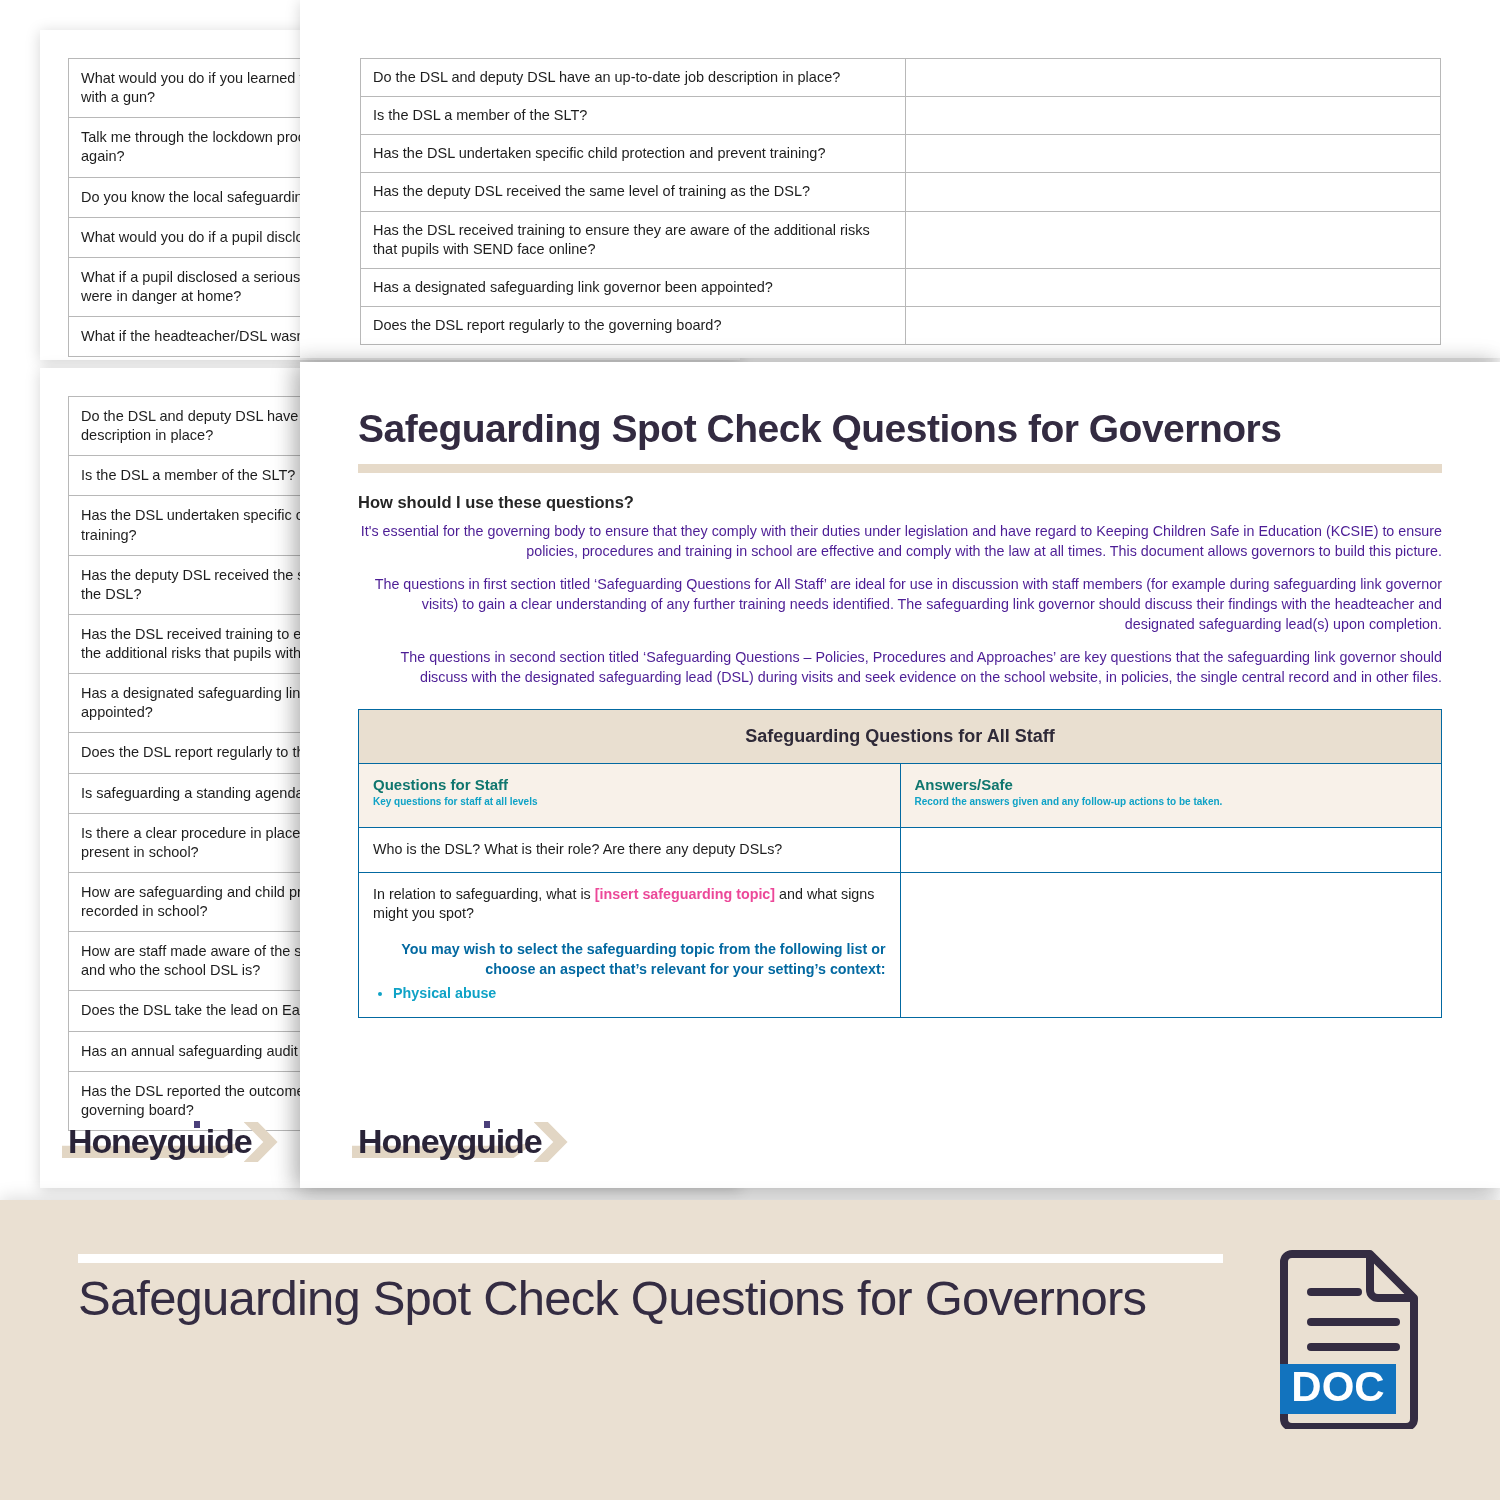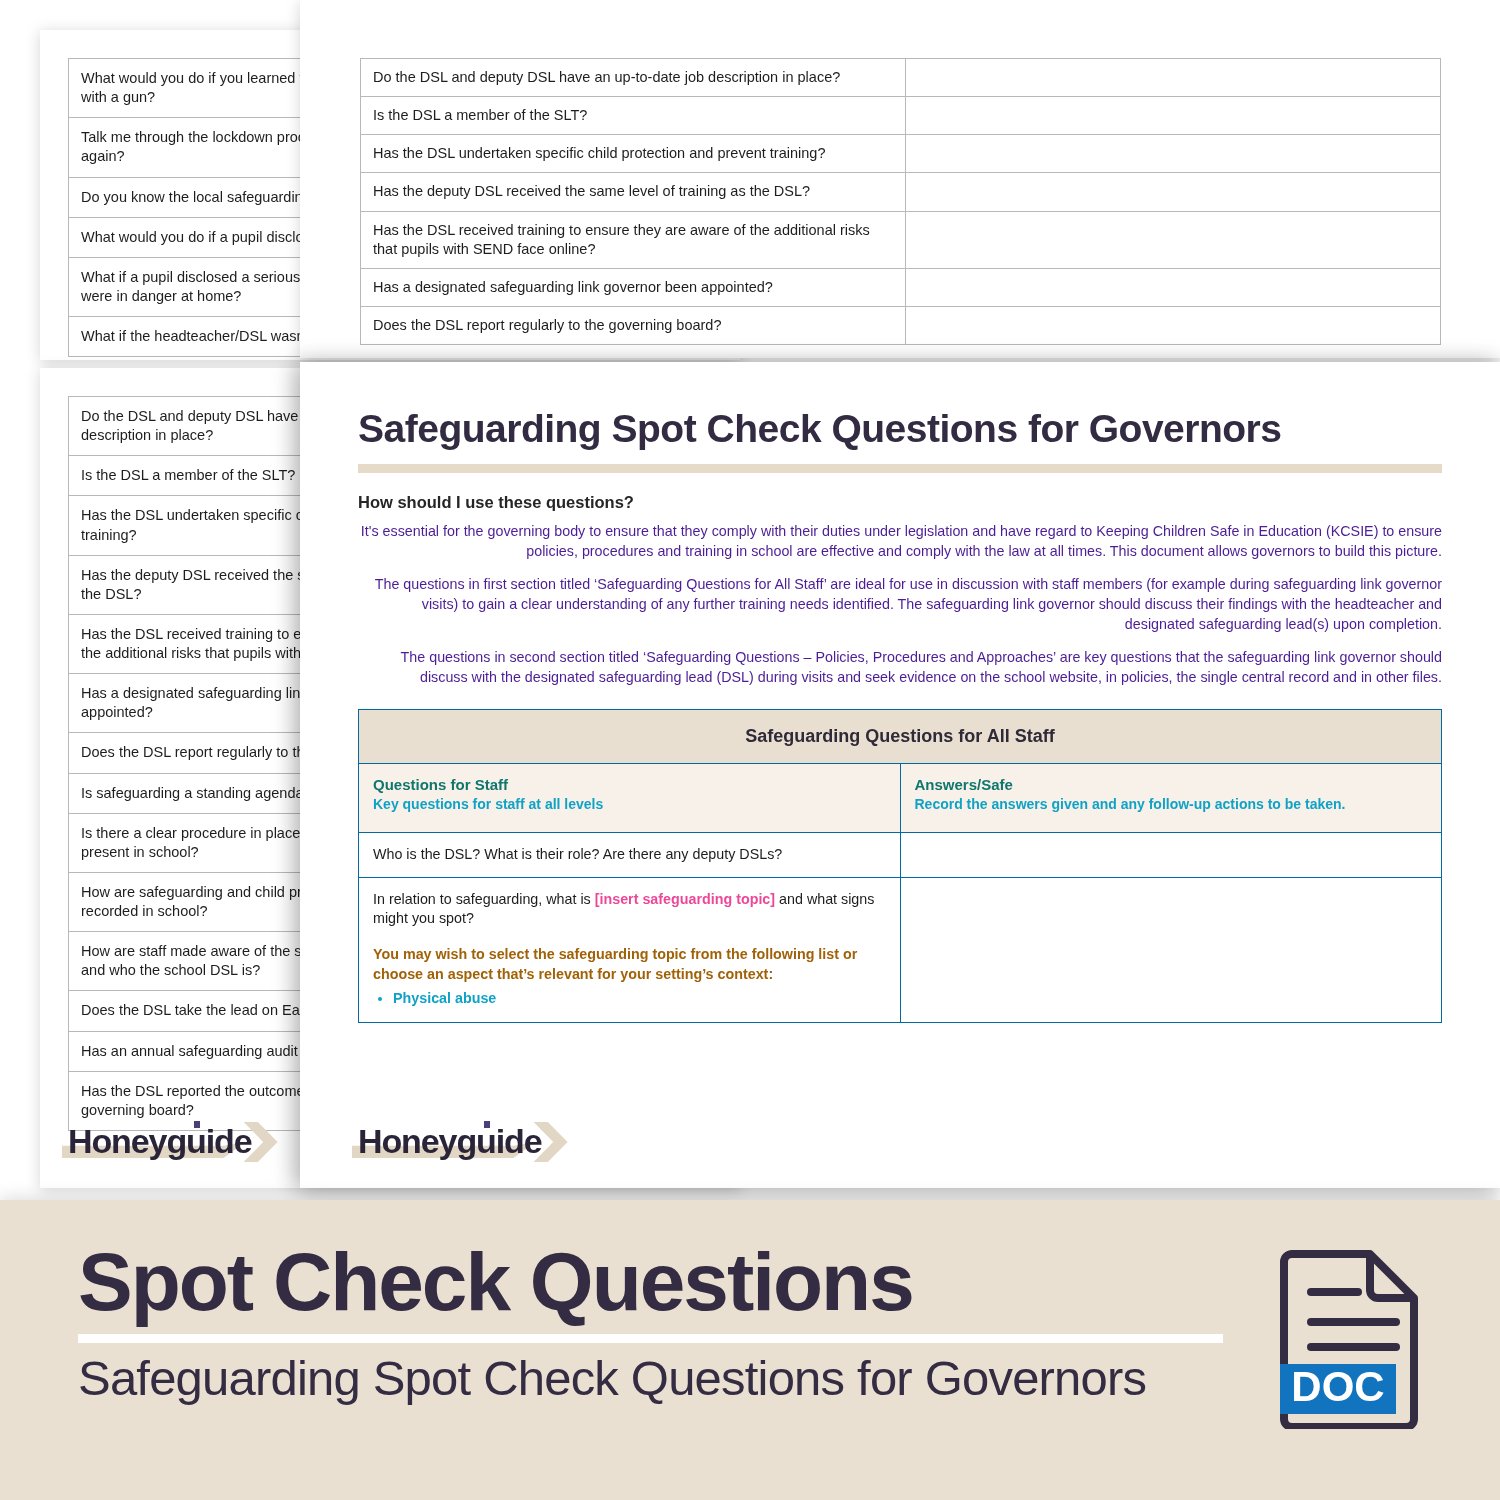--- a/index.html
+++ b/index.html
@@ -75,25 +75,25 @@
   .mtable { width: 100%; border-collapse: collapse; table-layout: fixed; margin-top: 22px; }
   .mtable td { border: 1px solid #0369a1; vertical-align: top; }
   .mtable .tbl-title {
     background: #e9dfd0; text-align: center; font-weight: bold;
     font-size: 18px; color: #2f2a38; padding: 16px 8px;
   }
   .mtable .colhead {
     background: #f8f1e9; padding: 12px 14px 20px 14px;
   }
   .colhead-main { font-size: 15px; font-weight: bold; color: #0f766e; }
-  .colhead-sub  { font-size: 14px; font-weight: bold; color: #0fa2c6; margin-top: 3px; }
+  .colhead-sub  { font-size: 10px; font-weight: bold; color: #0fa2c6; margin-top: 3px; }
   .mtable .qrow-q { padding: 12px 14px; font-size: 14.3px; line-height: 1.35; color: #1d1d1d; width: 543px; }
   .mtable .qrow-a { width: 539px; }
   .teal { color: #ec4899; font-weight: bold; }
-  .teal-block { color: #a16207; font-weight: bold; margin-top: 16px; line-height: 1.4; }
+  .teal-block { color: #0369a1; font-weight: bold; margin-top: 16px; line-height: 1.4; text-align: right; }
   .teal-list { margin: 4px 0 0 20px; }
   .teal-list li { color: #0fa2c6; font-weight: bold; font-size: 14.3px; line-height: 1.5; }
 
   
   .hg-logo { position: relative; display: inline-block; height: 42px; }
   .hg-word {
     position: relative; z-index: 2;
     font-size: 34px; font-weight: bold; letter-spacing: -1.1px;
     color: #2a2438; line-height: 42px;
   }
@@ -331,21 +331,20 @@
     <div class="hg-logo" id="logo-main">
       <span class="hg-chev"></span>
       <span class="hg-chev2"></span>
       <span class="hg-word">Honeyguide</span>
       <span class="hg-dot"></span>
     </div>
   </div>
 
   <div id="banner">
     <div class="banner-inner">
-      <div class="banner-title">Spot Check Questions</div>
       <div class="banner-rule"></div>
       <div class="banner-sub">Safeguarding Spot Check Questions for Governors</div>
     </div>
 
     <svg id="doc-icon" viewBox="0 0 150 185">
       <path d="M14 10 h78 l44 44 v121 a8 8 0 0 1 -8 8 h-114 a8 8 0 0 1 -8 -8 v-157 a8 8 0 0 1 8 -8 z" fill="none" stroke="#342c42" stroke-width="8" stroke-linejoin="round"></path>
       <path d="M92 10 v36 a8 8 0 0 0 8 8 h36" fill="none" stroke="#342c42" stroke-width="8" stroke-linejoin="round"></path>
       <line x1="33" y1="48" x2="80" y2="48" stroke="#342c42" stroke-width="8" stroke-linecap="round"></line>
       <line x1="33" y1="78" x2="118" y2="78" stroke="#342c42" stroke-width="8" stroke-linecap="round"></line>
       <line x1="33" y1="103" x2="118" y2="103" stroke="#342c42" stroke-width="8" stroke-linecap="round"></line>

